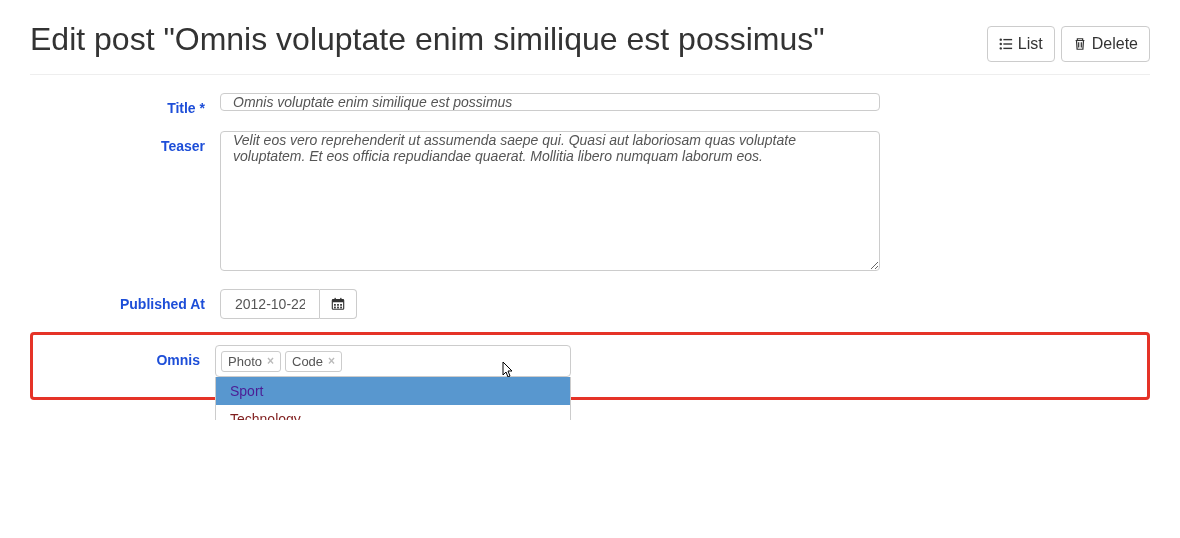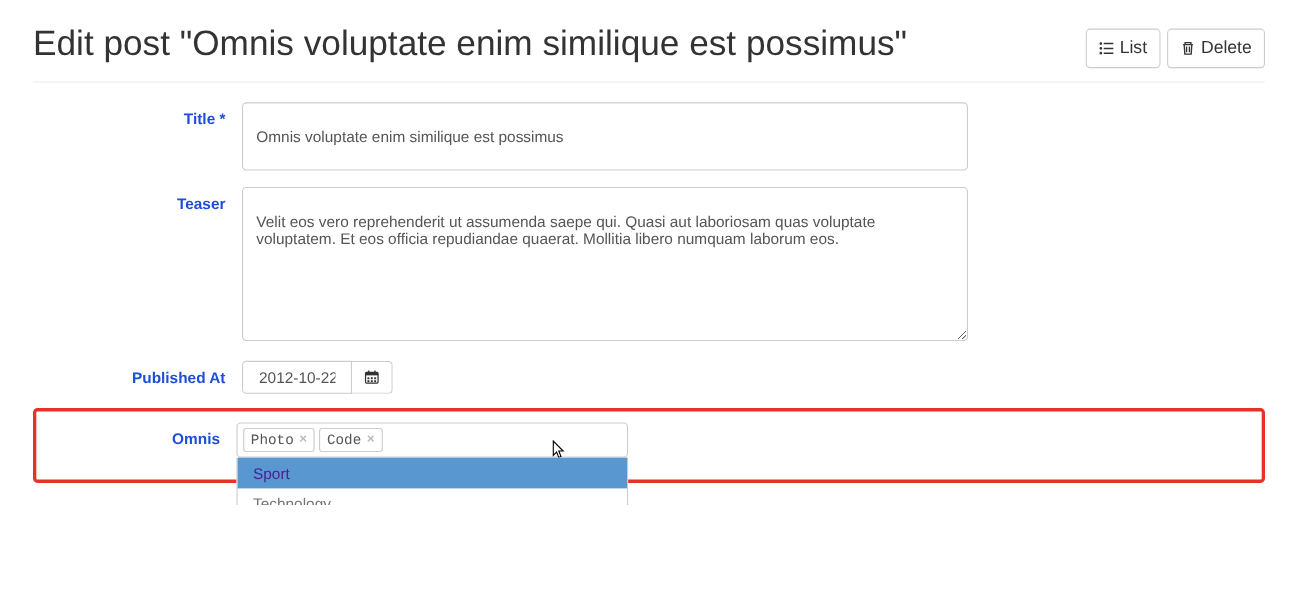--- a/index.html
+++ b/index.html
@@ -58,26 +58,27 @@
       padding-right: 15px;
       padding-top: 7px;
       font-weight: 700;
       font-size: 14px;
       color: #1d4ed8;
     }
     .form-field { flex: 0 0 660px; }
     .form-field.narrow { flex: 0 0 auto; }
     .text-input, .textarea {
       width: 100%;
-      padding: 22px 12px;
+      padding: 0 12px;
       font-size: 14px;
       border: 1px solid #ccc;
       border-radius: 4px;
       color: #555;
       font-family: inherit;
+      font-style: italic;
     }
     .textarea {
       height: 140px;
       resize: both;
     }
     .date-group {
       display: flex;
     }
     .date-input {
       width: 100px;
@@ -109,22 +110,22 @@
     .highlight-box .form-label { width: 174px; }
     .tags-wrap { position: relative; width: 356px; }
     .tags-input {
       border: 1px solid #ccc;
       border-radius: 4px;
       padding: 4px 5px;
       display: flex;
       flex-wrap: wrap;
       gap: 4px;
       min-height: 32px;
+      align-items: center;
       position: relative;
-      font-family: Liberation Mono, monospace;
     }
     .tag-chip {
       display: inline-flex;
       align-items: center;
       gap: 5px;
       border: 1px solid #ccc;
       border-radius: 3px;
       padding: 2px 6px;
       font-size: 13px;
       color: #555;
@@ -151,21 +152,21 @@
       right: 0;
       border: 1px solid #ccc;
       border-top: none;
       background: #fff;
       z-index: 10;
     }
     .dropdown-item {
       padding: 6px 14px;
       font-size: 14px;
       cursor: pointer;
-      color: #737373;
+      color: #7f1d1d;
     }
     .dropdown-item.active {
       background: #5897cf;
       color: #4c1d95;
     }
   </style>
 </head>
 <body>
 
 <div class="header-row">

